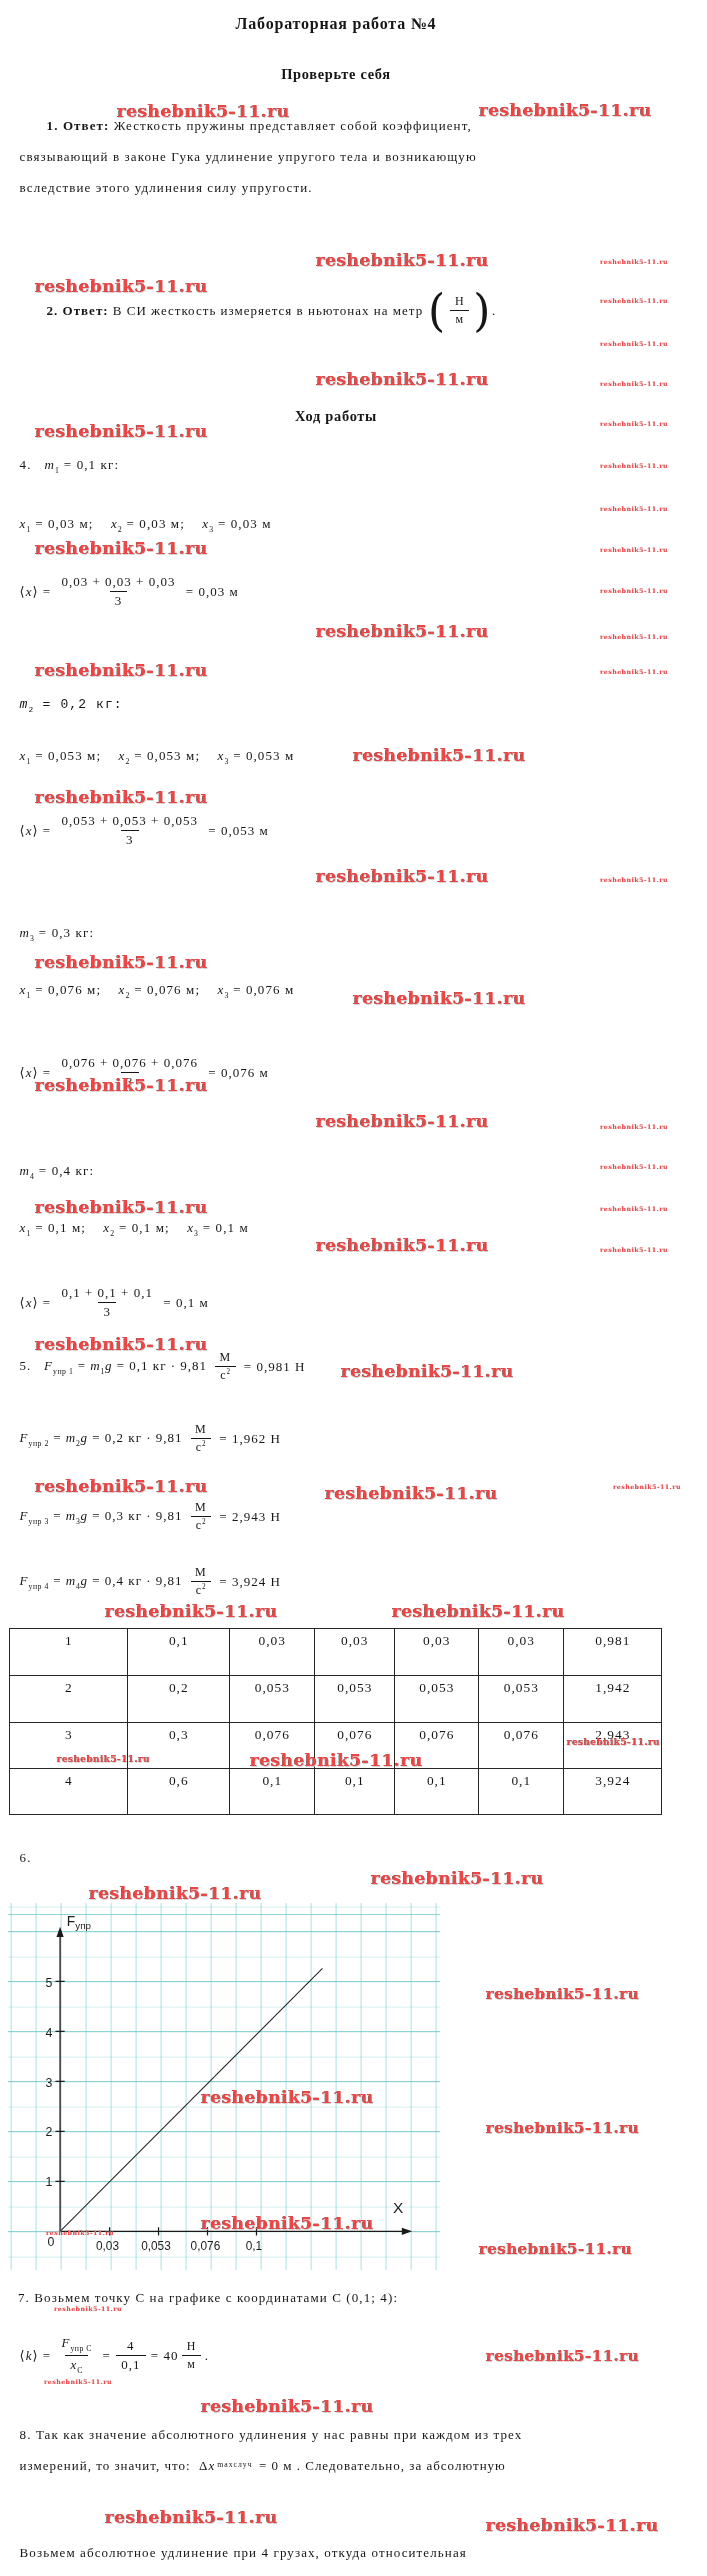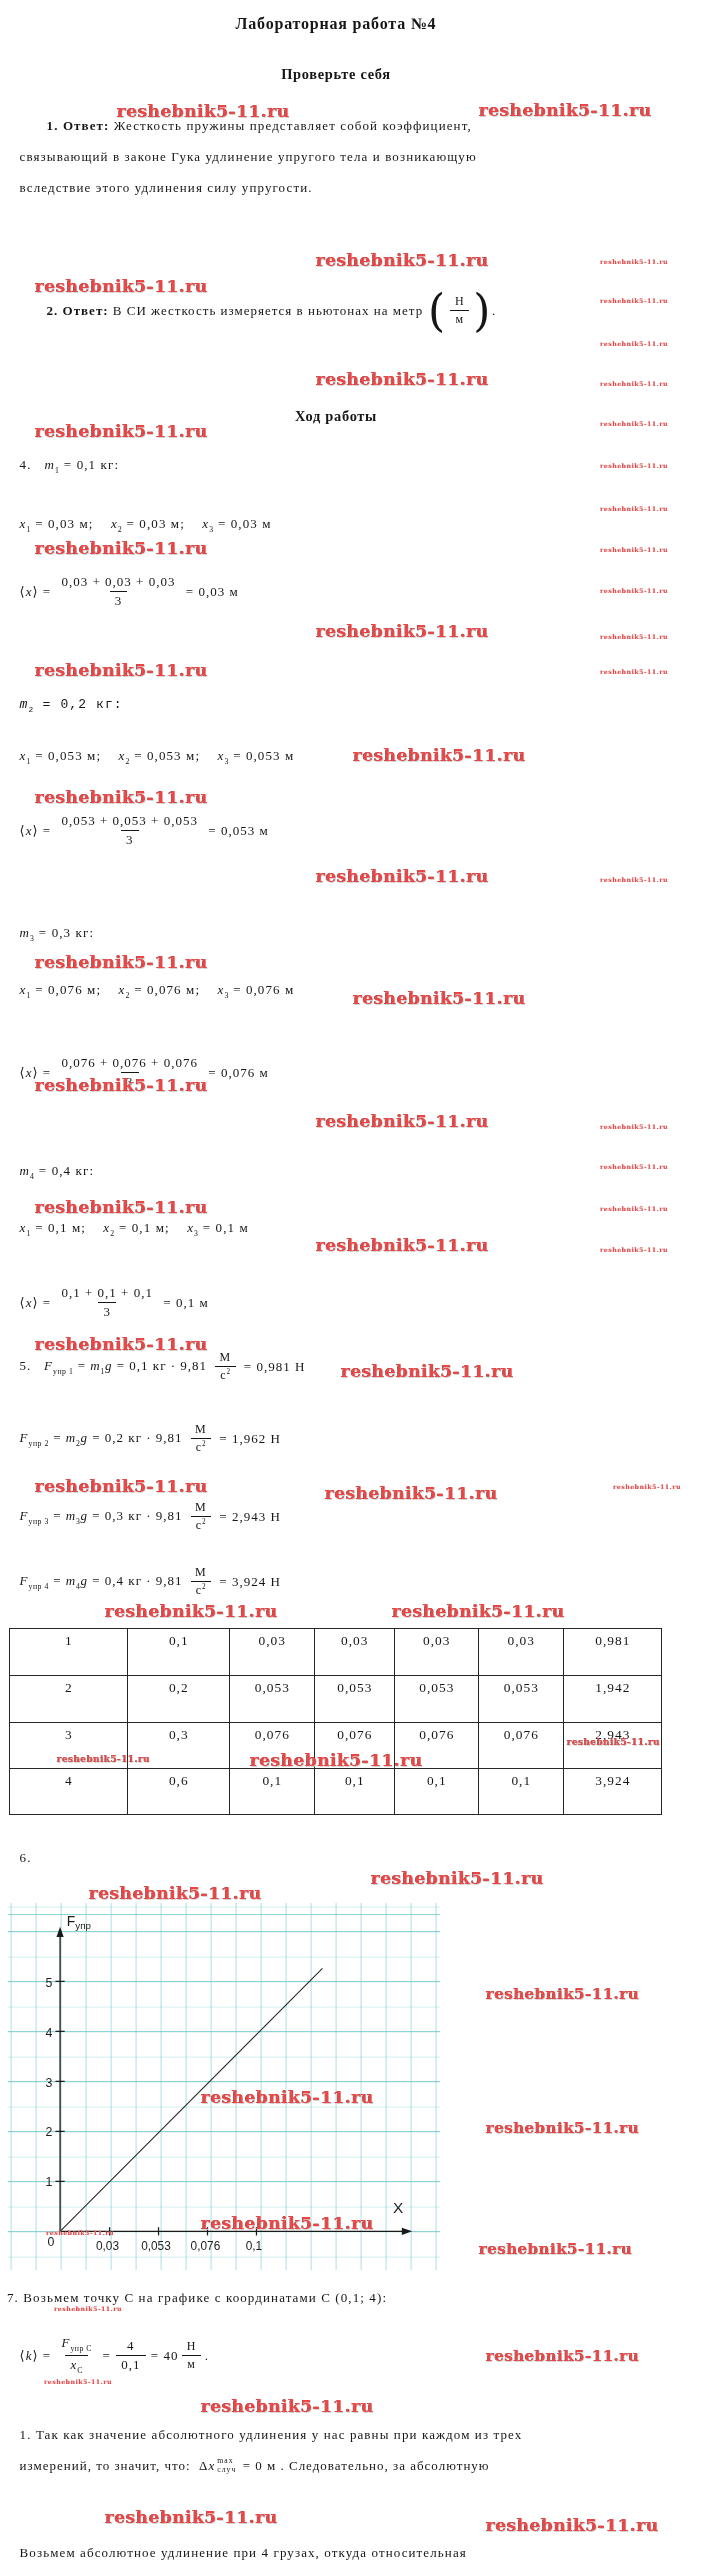--- a/index.html
+++ b/index.html
@@ -13,21 +13,21 @@
   .frow{position:absolute;display:flex;align-items:center;font-size:13px;letter-spacing:1px;
         white-space:pre;z-index:4;}
   .fr{display:inline-flex;flex-direction:column;align-items:center;text-align:center;margin:0 5.2px;}
   .fr .n{padding:0 5.2px 1.5px;line-height:1.1;}
   .fr .d{border-top:1px solid #161616;padding:1.5px 5.2px 0;line-height:1.1;}
   .fr.unit{margin:0 3.1px;font-size:12px;}
   .bigp{font-size:44px;font-weight:400;line-height:1;font-family:"DejaVu Serif",serif;margin:0 0.5px;}
   sub{font-size:0.6em;letter-spacing:0.5px;}
   sup{font-size:0.6em;letter-spacing:0.5px;}
   i{font-style:italic;}
-  .ss{display:inline-flex;flex-direction:column;align-items:flex-start;line-height:1.05;
+  .ss{display:inline-flex;align-items:flex-start;line-height:1.05;
       font-size:7.7px;margin:0 2.1px;}
   .ang{font-family:"DejaVu Sans",sans-serif;}
   .wm{position:absolute;font-family:"DejaVu Serif",serif;font-weight:bold;color:#ef4444;
       letter-spacing:0.5px;white-space:nowrap;z-index:6;
       text-shadow:0.5px 0.5px 0 #d4d4d4,-0.5px -0.5px 0 #606060;}
   .wm-lg{font-size:17px;}
   .wm-md{font-size:15px;}
   .wm-sm{font-size:8.8px;}
   .wm-xs{font-size:6.2px;text-shadow:0.3px 0.3px 0 #d0d0d0;}
   table.tbl{position:absolute;left:9.3px;top:1628px;border-collapse:collapse;z-index:3;background:#fff;}
@@ -265,37 +265,37 @@
     <text x="383" y="674" font-size="23" text-anchor="middle">0,076</text>
     <text x="477" y="674" font-size="23" text-anchor="middle">0,1</text>
   </svg>
   <div class="wm wm-md" style="left:486px;top:1985px;">reshebnik5-11.ru</div>
   <div class="wm wm-lg" style="left:201px;top:2087px;">reshebnik5-11.ru</div>
   <div class="wm wm-md" style="left:486px;top:2119px;">reshebnik5-11.ru</div>
   <div class="wm wm-lg" style="left:201px;top:2213px;">reshebnik5-11.ru</div>
   <div class="wm wm-xs" style="left:46px;top:2229px;">reshebnik5-11.ru</div>
   <div class="wm wm-md" style="left:479px;top:2240px;">reshebnik5-11.ru</div>
 
-  <div class="t" style="left:7px;top:2290px;text-align:right;">7. Возьмем точку С на графике с координатами С (0,1; 4):</div>
+  <div class="t" style="left:18px;top:2290px;text-align:right;">7. Возьмем точку С на графике с координатами С (0,1; 4):</div>
   <div class="wm wm-xs" style="left:54px;top:2305px;">reshebnik5-11.ru</div>
 
   <div class="frow" style="left:19.6px;top:2327px;height:57px;">
     <span><span class="ang">⟨</span><i>k</i><span class="ang">⟩</span> =</span>
     <span class="fr"><span class="n"><i>F</i><sub>упр С</sub></span><span class="d"><i>x</i><sub>С</sub></span></span>
     <span>=</span>
     <span class="fr"><span class="n">4</span><span class="d">0,1</span></span>
     <span>= 40</span>
     <span class="fr unit"><span class="n">Н</span><span class="d">м</span></span>
     <span>.</span>
   </div>
   <div class="wm wm-md" style="left:486px;top:2347px;">reshebnik5-11.ru</div>
   <div class="wm wm-xs" style="left:44px;top:2378px;">reshebnik5-11.ru</div>
   <div class="wm wm-lg" style="left:201px;top:2396px;">reshebnik5-11.ru</div>
 
-  <div class="t" style="left:19.6px;top:2427px;">1. Так как значение абсолютного удлинения у нас равны при каждом из трех</div>
+  <div class="t" style="left:19.6px;top:2427px;">8. Так как значение абсолютного удлинения у нас равны при каждом из трех</div>
   <div class="frow" style="left:19.6px;top:2453px;height:25px;">
     <span>измерений, то значит, что:  Δ<i>x</i></span>
     <span class="ss"><span>max</span><span>случ</span></span>
     <span> = 0 м . Следовательно, за абсолютную</span>
   </div>
   <div class="wm wm-lg" style="left:105px;top:2507px;">reshebnik5-11.ru</div>
   <div class="wm wm-lg" style="left:486px;top:2515px;">reshebnik5-11.ru</div>
   <div class="t" style="left:19.6px;top:2545px;">Возьмем абсолютное удлинение при 4 грузах, откуда относительная</div>
   <div class="frow" style="left:19.6px;top:2569px;height:57px;">
     

